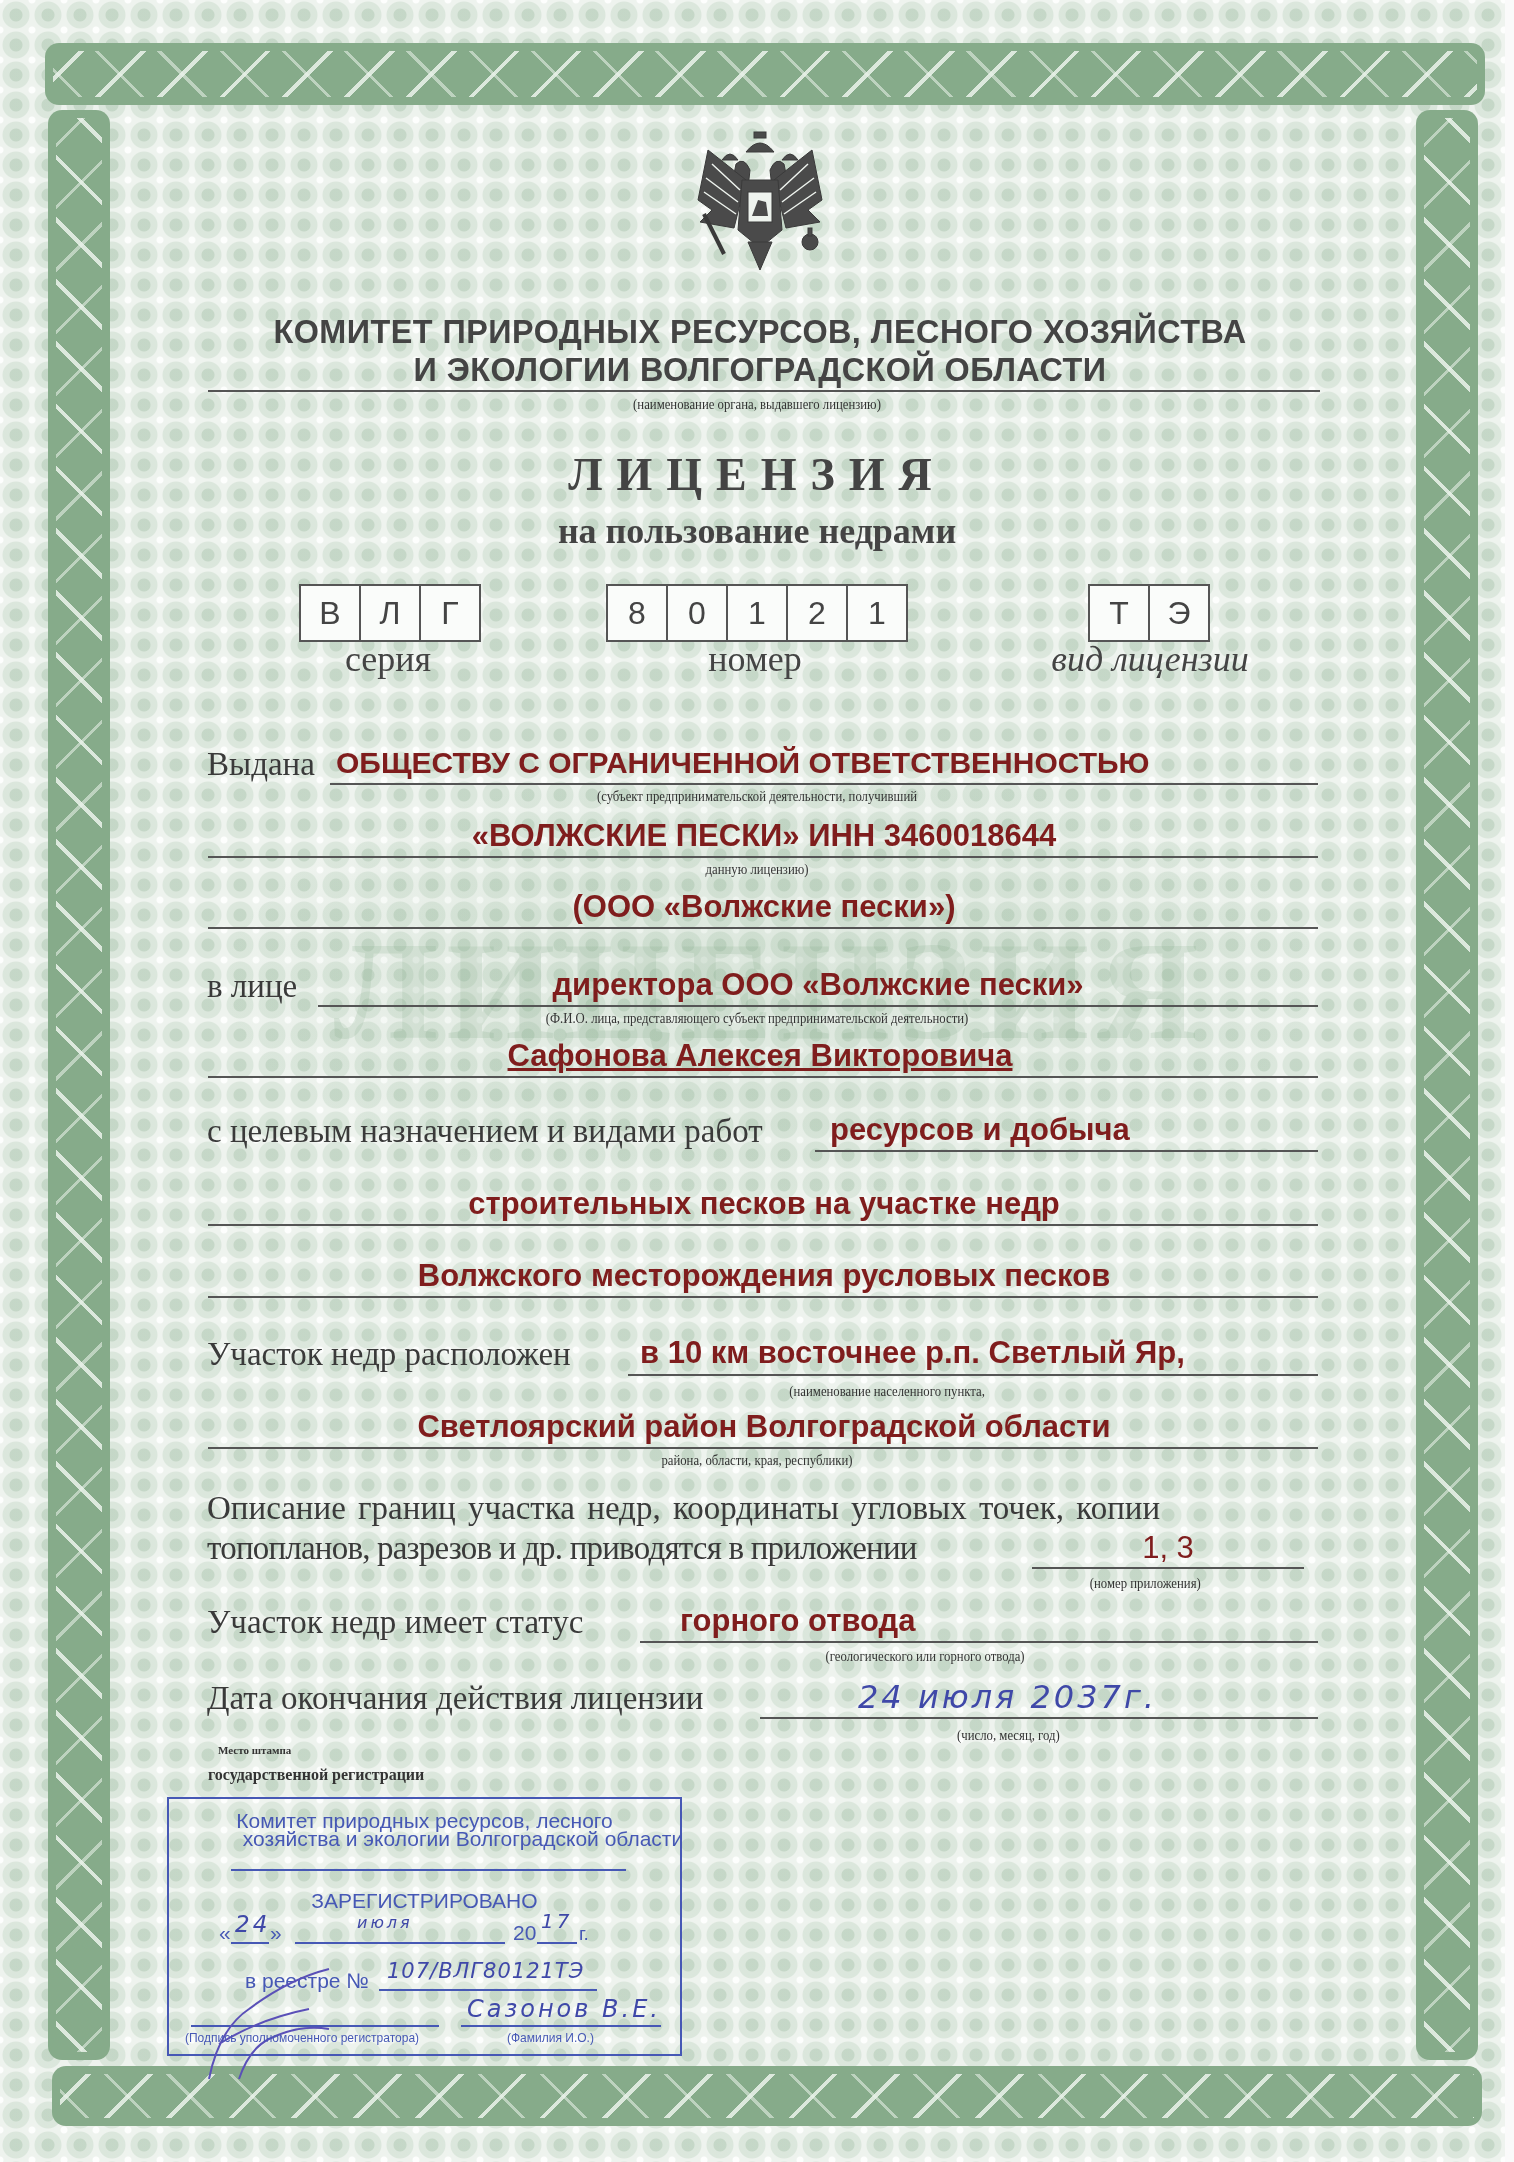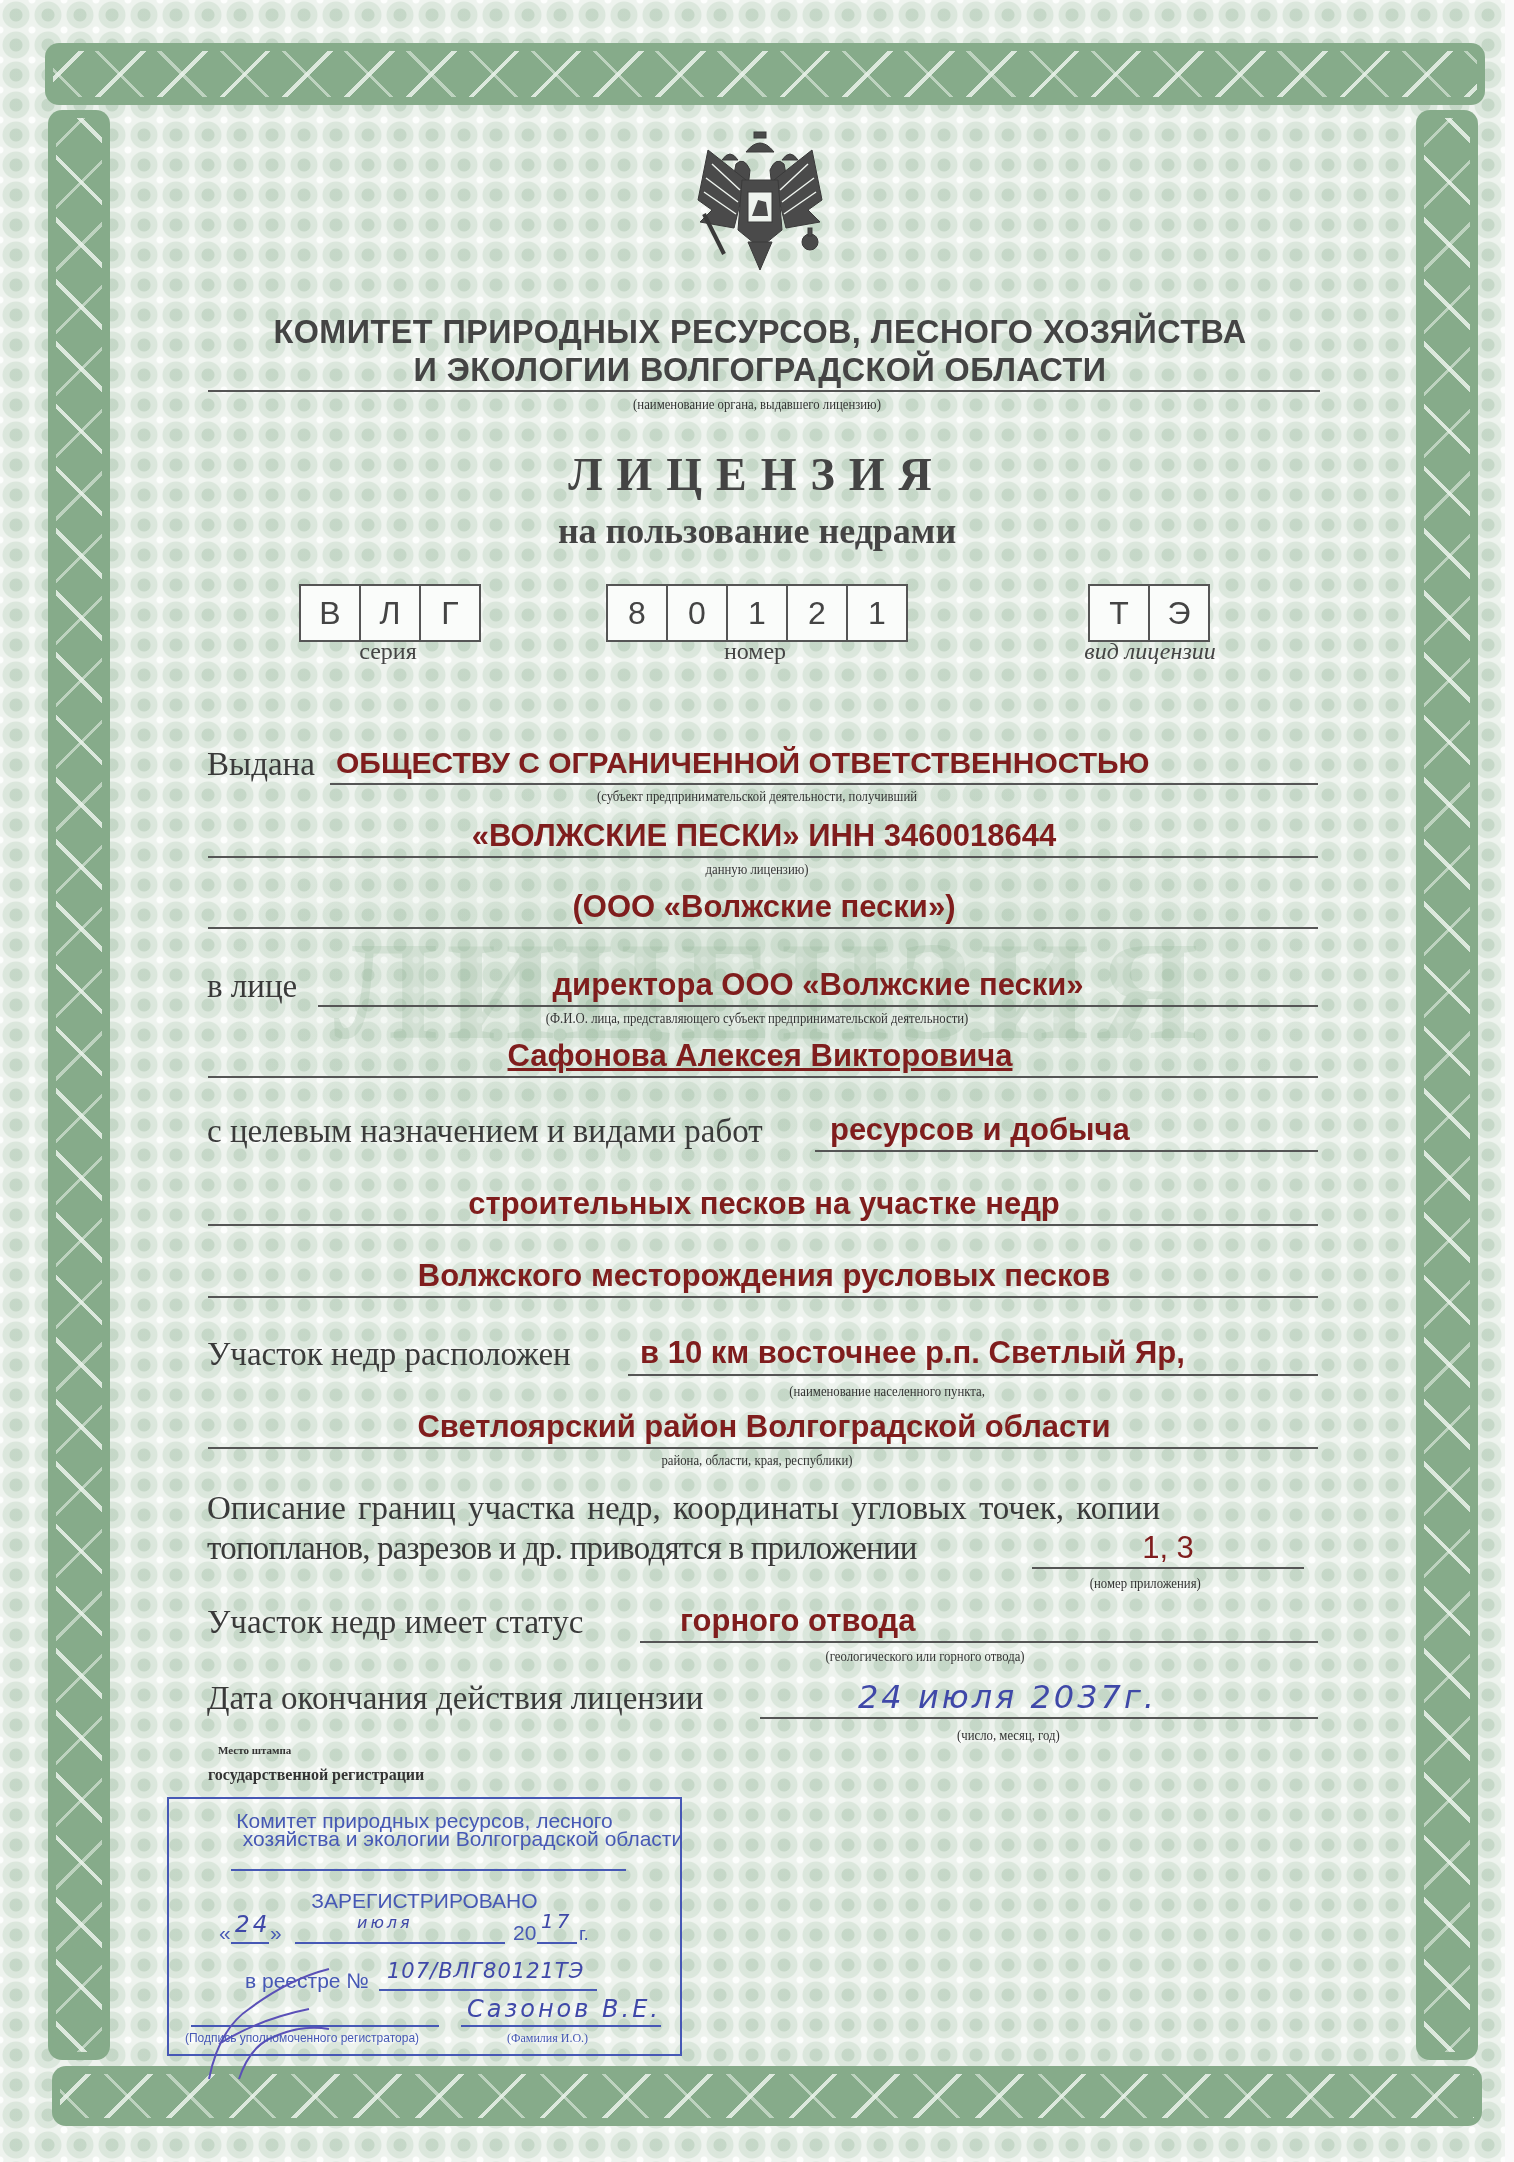--- a/index.html
+++ b/index.html
@@ -54,21 +54,21 @@
   .fill { font-family:"Liberation Sans", sans-serif; font-weight:bold; font-size:31px; color:#7f1d1d; white-space:nowrap; }
   .hand { font-family:"DejaVu Sans", sans-serif; font-style:italic; color:#3f48a8; white-space:nowrap; letter-spacing:3px; }
 
   .lic-title { left:0; width:1514px; text-align:center; font-family:"Liberation Serif", serif; font-weight:bold; font-size:46px; letter-spacing:14px; color:#444; }
   .lic-sub { left:0; width:1514px; text-align:center; font-family:"Liberation Serif", serif; font-weight:bold; font-size:36px; color:#444; }
 
   .boxes { display:flex; position:absolute; top:584px; height:54px; border:2px solid #555; background:#fafcfa; }
   .boxes .cell { width:58px; border-right:2px solid #555; display:flex; align-items:center; justify-content:center;
                  font-family:"Liberation Sans", sans-serif; font-size:32px; color:#444; }
   .boxes .cell:last-child { border-right:none; }
-  .box-label { font-family:"Liberation Serif", serif; font-size:24px; color:#444; }
+  .box-label { font-family:"Liberation Serif", serif; font-size:36px; color:#444; }
 
   .stamp { left:167px; top:1797px; width:515px; height:259px; border:2px solid #4658b5; box-sizing:border-box; }
   .stamp-text { font-family:"Liberation Sans", sans-serif; color:#4658b5; white-space:nowrap; }
   .stamp-line { position:absolute; border-top:2px solid #4658b5; height:0; }
 </style>
 </head>
 <body>
 
 <div class="scan-edge"></div>
 
@@ -216,14 +216,14 @@
   <div class="abs hand" style="left:218px; top:160px; font-size:21px; color:#3f48a8; letter-spacing:1px;">107/ВЛГ80121ТЭ</div>
   <div class="stamp-line" style="left:210px; width:218px; top:190px;"></div>
 
   <div class="stamp-line" style="left:22px; width:248px; top:226px;"></div>
   <svg class="abs" style="left:10px; top:150px;" width="200" height="140" viewBox="0 0 200 140">
     <path d="M30 130 Q40 80 70 60 Q110 30 150 20 M60 130 Q70 100 90 90 Q120 75 150 80 M40 95 Q80 70 130 60" stroke="#5a50b8" stroke-width="2" fill="none"></path>
   </svg>
   <div class="abs stamp-text" style="left:16px; top:232px; font-size:12px;">(Подпись уполномоченного регистратора)</div>
   <div class="abs hand" style="left:298px; top:196px; font-size:24px; color:#3f48a8;">Сазонов В.Е.</div>
   <div class="stamp-line" style="left:292px; width:200px; top:226px;"></div>
-  <div class="abs stamp-text" style="left:338px; top:232px; font-size:12px;font-family:Liberation Serif, serif;">(Фамилия И.О.)</div>
+  <div class="abs stamp-text" style="left:338px; top:232px; font-size:12px;">(Фамилия И.О.)</div>
 </div>
 
 </body></html>

